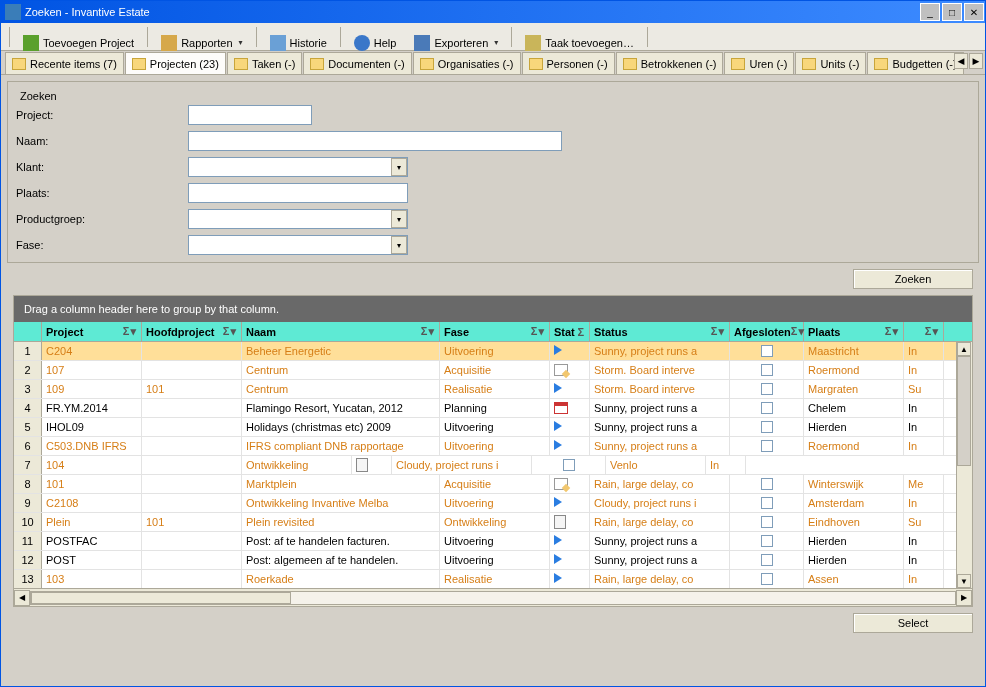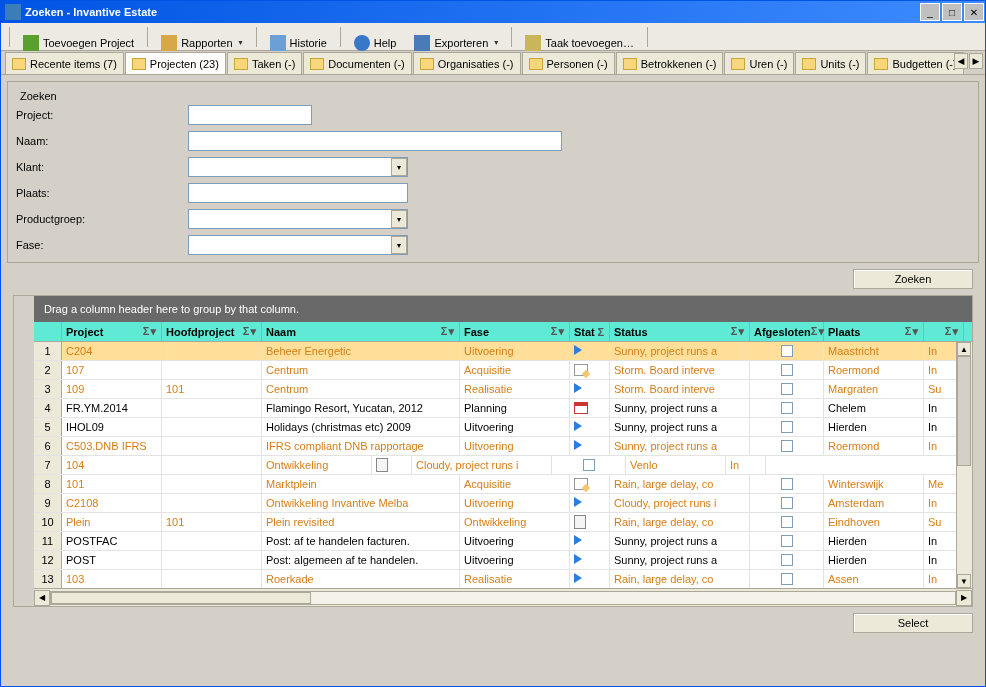--- a/index.html
+++ b/index.html
@@ -1,20 +1,20 @@
 <!DOCTYPE html>
 <html><head>
 <meta charset="utf-8">
 <style>
 * { box-sizing: border-box; font-family: Tahoma, Arial, sans-serif; font-size: 11px; }
 body { margin: 0; background: #d4d0c8; color: #000; }
 .window { width: 986px; height: 687px; border: 1px solid #0054E3; position: relative; background: #d4d0c8; }
 .titlebar { background: linear-gradient(to right, #0054E3, #3d8bff); color: #fff; height: 22px; display: flex; align-items: center; padding-left: 4px; }
 .titlebar .icon-box { width:16px; height:16px; background:#3a7db8; margin-right:4px;}
-.titlebar .title-text { font-weight: bold; flex:1; }
+.titlebar .title-text { font-weight: normal; flex:1; }
 .titlebar .win-btns { display:flex; }
 .titlebar .win-btn { width:20px; height:18px; background:#c0c0c0; border:1px solid #fff; margin:1px; font-family:Arial; font-size:10px; display:flex; align-items:center; justify-content:center; color:#000; cursor:default;}
 .toolbar { background:#eceae3; height:28px; border-bottom:1px solid #aca899; display:flex; align-items:center; padding:0 6px; gap:4px;}
 .toolbtn { display:flex; align-items:center; padding:2px 6px; gap:4px; border:1px solid transparent;margin-top:12px;}
 .tool-sep { width:1px; height:20px; background:#aca899; margin:0 2px;}
 .tool-icon { width:16px; height:16px; display:inline-block;}
 .tool-arrow::after { content:"▾"; font-size:8px; margin-left:2px; color:#333;}
 .tabstrip { background:#d4d0c8; height:24px; border-bottom:1px solid #aca899; display:flex; align-items:flex-end; padding:0 4px; position:relative; overflow:hidden;}
 .tab { display:flex; align-items:center; padding:3px 6px; background:#ece9d8; border:1px solid #aca899; border-bottom:none; margin-right:1px; gap:4px; white-space:nowrap; height:22px;}
 .tab.active { background:#fdfcfa;}
@@ -24,21 +24,21 @@
 .content { padding:6px 6px 2px 6px;}
 .fieldset { border:1px solid #aca899; padding:8px 8px 4px 8px; background:#d4d0c8;}
 .fieldset-title { font-size:11px; margin-top:-14px; background:#d4d0c8; display:inline-block; padding:0 4px;}
 .form-row { display:flex; align-items:center; height:26px;}
 .form-row label { width:172px;}
 .text-input { background:#fff; border:1px solid #7f9db9; height:20px; padding:1px 2px;}
 .combo-wrap { position:relative; display:inline-block;}
 .combo-wrap .combo-btn { position:absolute; right:1px; top:1px; width:16px; height:18px; background:#ece9d8; border:1px solid #aca899; display:flex; align-items:center; justify-content:center; font-size:8px;}
 .btn { background:#ece9d8; border:1px solid #aca899; padding:3px 0; width:120px; text-align:center; box-shadow: inset 1px 1px 0 #fff; }
 .btn-row { display:flex; justify-content:flex-end; padding:6px 6px;}
-.grid-outer { border:1px solid #aca899; margin:0 6px;padding-left:20px;}
+.grid-outer { border:1px solid #aca899; margin:0 6px;}
 .groupbar { background:#696969; color:#fff; height:26px; display:flex; align-items:center; padding:0 10px;}
 .grid-head { display:flex; background:#5eead4; border-bottom:1px solid #aca899; height:20px;}
 .grid-head .h { border-right:1px solid #aca899; display:flex; align-items:center; padding:0 4px; font-weight:bold; position:relative; justify-content:space-between;}
 .grid-head .h .tools { font-size:9px; color:#555; letter-spacing:1px;}
 .col-rownum { width:28px; justify-content:center;}
 .col-project { width:100px;}
 .col-hoofd { width:100px;}
 .col-naam { width:198px;}
 .col-fase { width:110px;gap:40px;}
 .col-stat { width:40px; }

